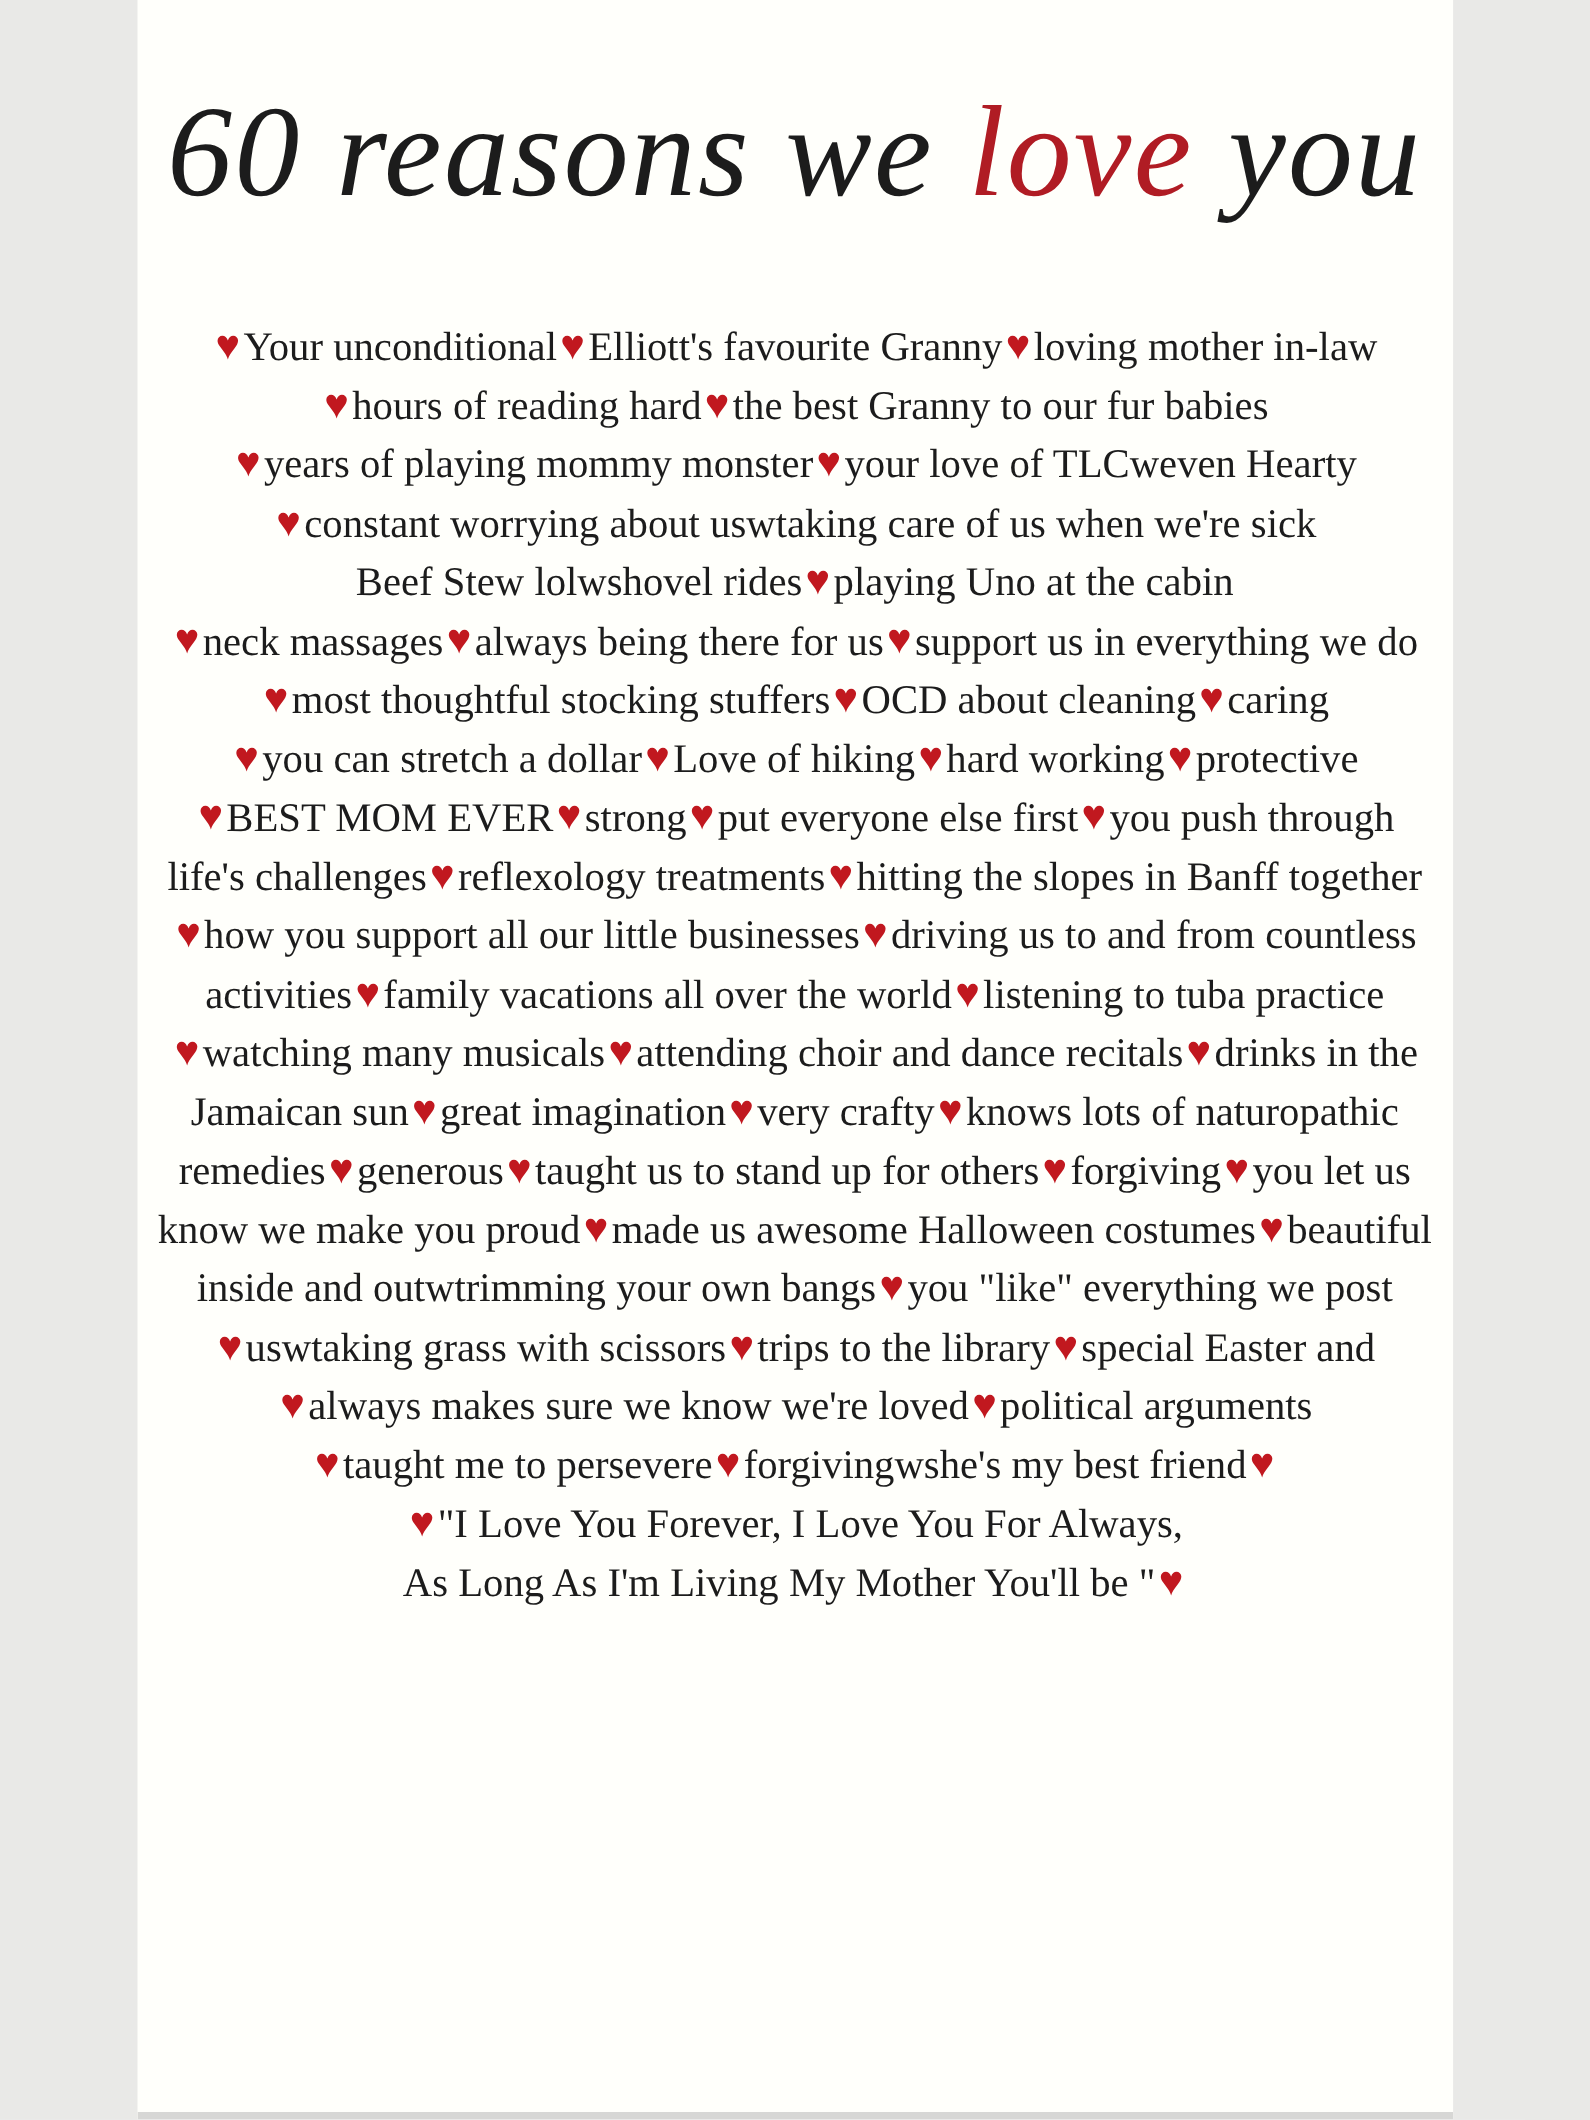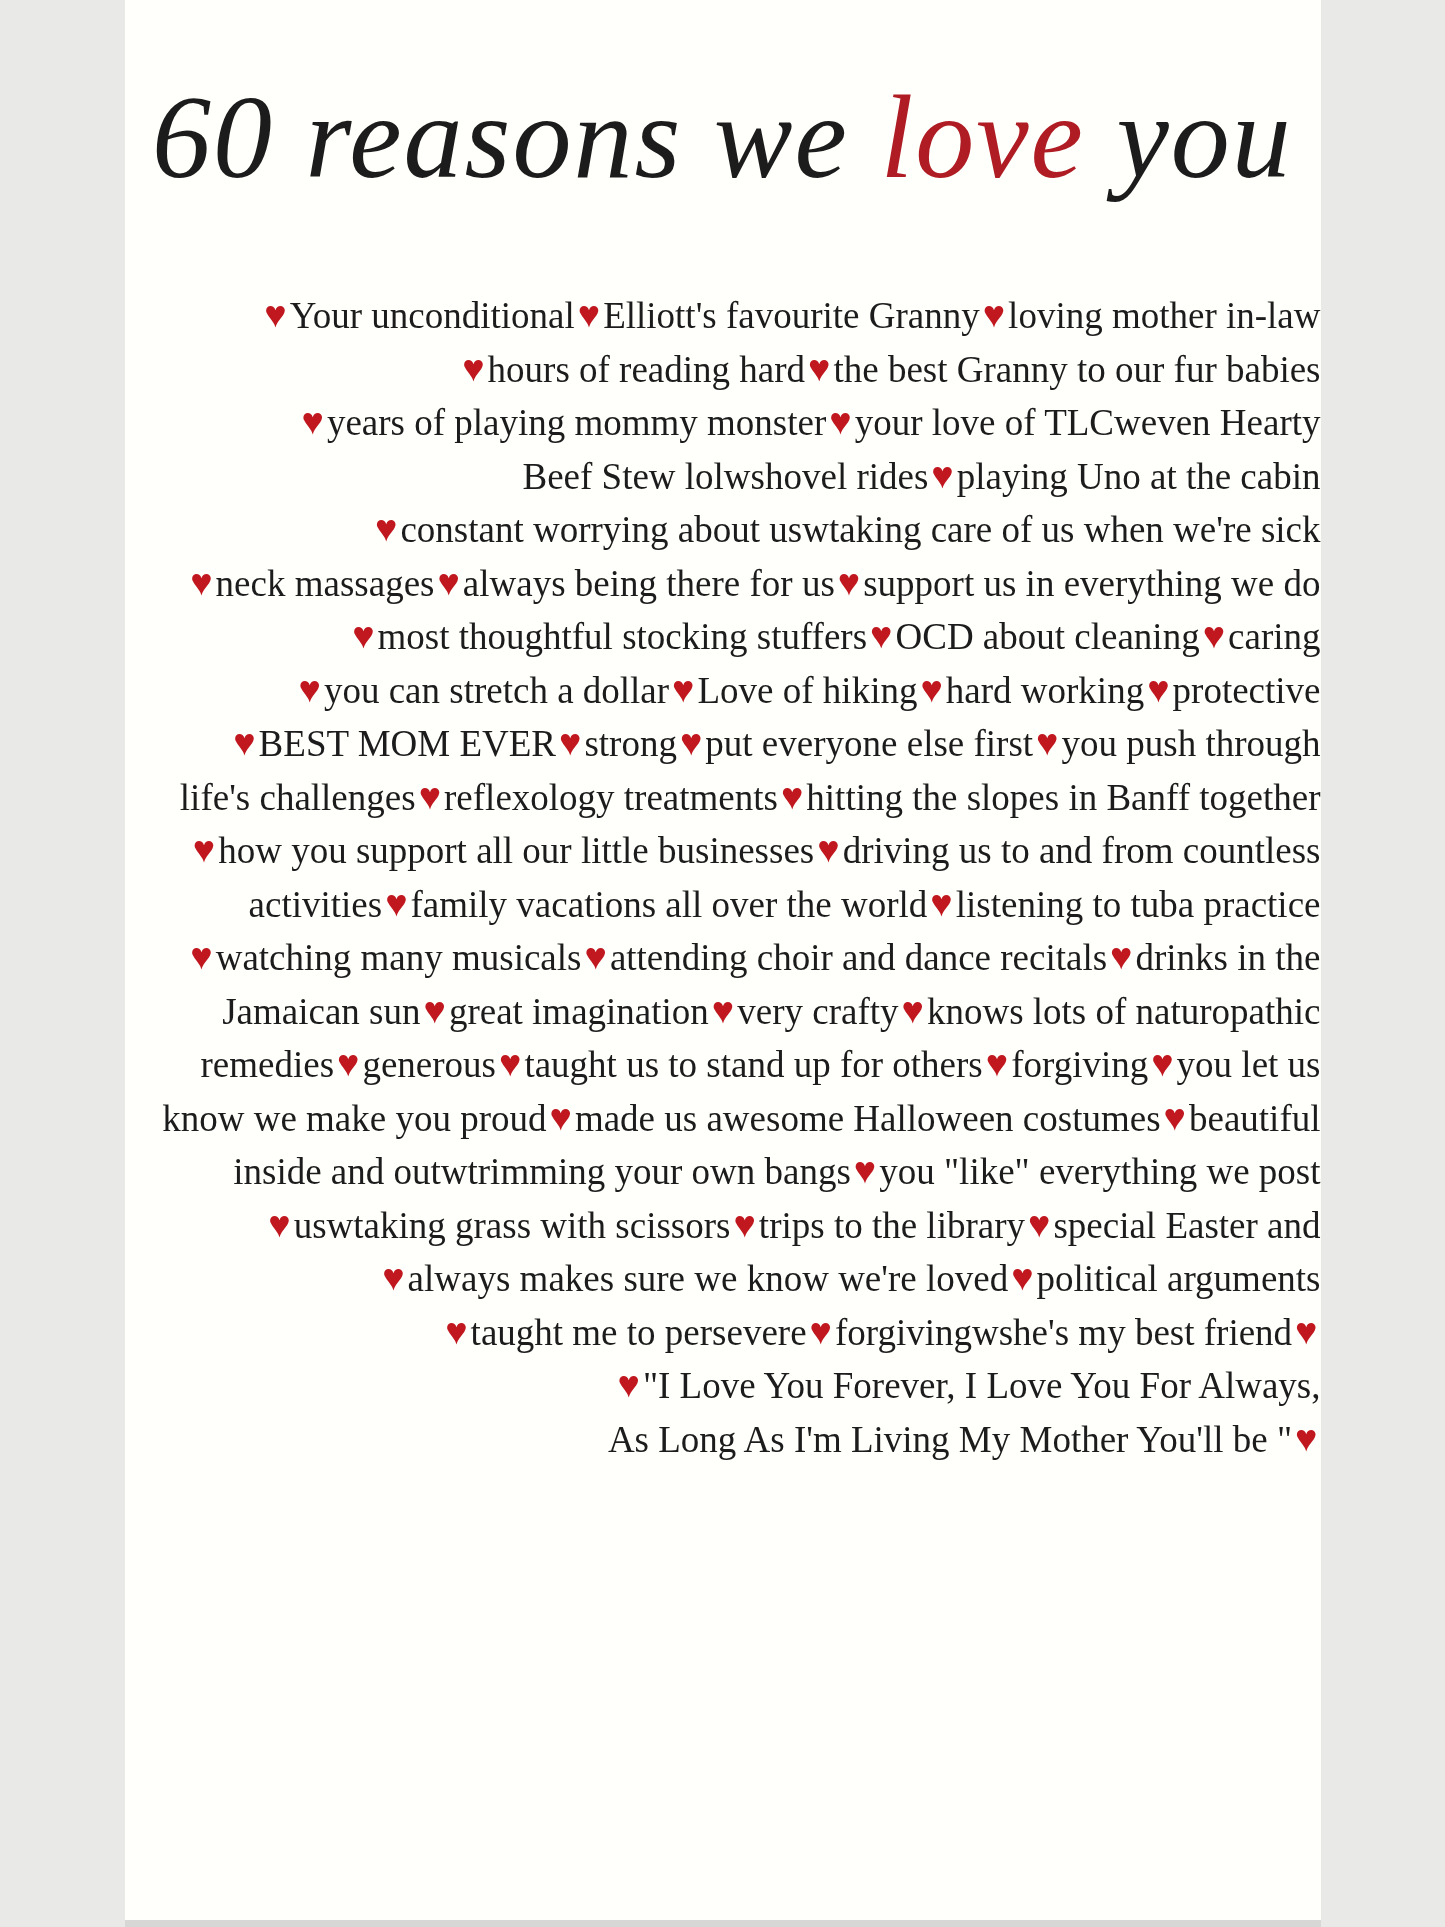--- a/index.html
+++ b/index.html
@@ -40,21 +40,20 @@
     left: 0;
     width: 100%;
     text-align: center;
     font-family: "Liberation Serif", serif;
     font-size: 37px;
     line-height: 53.5px;
     color: var(--ink, #1c1c1c);
   }
   .reason-line {
     white-space: nowrap;
-    text-align: right;
   }
   .heart {
     color: var(--heart, #c1181f);
     font-size: 1.02em;
     padding: 0 3px;
     position: relative;
     top: -1px;
   }
   .bottom-strip {
     position: absolute;
@@ -71,22 +70,22 @@
 <div class="poster" style="--bg: #fffffb; --ink: #1c1c1c; --heart: #c1181f; --accent: #b01c24;">
 
   <div class="title">
     <span>60 reasons we </span><span class="accent">love</span><span> you</span>
   </div>
 
   <div class="reasons">
       <div class="reason-line"><span class="heart">♥</span><span>Your unconditional</span><span class="heart">♥</span><span>Elliott's favourite Granny</span><span class="heart">♥</span><span>loving mother in-law</span></div>
       <div class="reason-line"><span class="heart">♥</span><span>hours of reading hard</span><span class="heart">♥</span><span>the best Granny to our fur babies</span></div>
       <div class="reason-line"><span class="heart">♥</span><span>years of playing mommy monster</span><span class="heart">♥</span><span>your love of TLCweven Hearty</span></div>
+      <div class="reason-line"><span class="heart">♥</span><span>constant worrying about uswtaking care of us when we're sick</span></div>
       <div class="reason-line"><span>Beef Stew lolwshovel rides</span><span class="heart">♥</span><span>playing Uno at the cabin</span></div>
-      <div class="reason-line"><span class="heart">♥</span><span>constant worrying about uswtaking care of us when we're sick</span></div>
       <div class="reason-line"><span class="heart">♥</span><span>neck massages</span><span class="heart">♥</span><span>always being there for us</span><span class="heart">♥</span><span>support us in everything we do</span></div>
       <div class="reason-line"><span class="heart">♥</span><span>most thoughtful stocking stuffers</span><span class="heart">♥</span><span>OCD about cleaning</span><span class="heart">♥</span><span>caring</span></div>
       <div class="reason-line"><span class="heart">♥</span><span>you can stretch a dollar</span><span class="heart">♥</span><span>Love of hiking</span><span class="heart">♥</span><span>hard working</span><span class="heart">♥</span><span>protective</span></div>
       <div class="reason-line"><span class="heart">♥</span><span>BEST MOM EVER</span><span class="heart">♥</span><span>strong</span><span class="heart">♥</span><span>put everyone else first</span><span class="heart">♥</span><span>you push through</span></div>
       <div class="reason-line"><span>life's challenges</span><span class="heart">♥</span><span>reflexology treatments</span><span class="heart">♥</span><span>hitting the slopes in Banff together</span></div>
       <div class="reason-line"><span class="heart">♥</span><span>how you support all our little businesses</span><span class="heart">♥</span><span>driving us to and from countless</span></div>
       <div class="reason-line"><span>activities</span><span class="heart">♥</span><span>family vacations all over the world</span><span class="heart">♥</span><span>listening to tuba practice</span></div>
       <div class="reason-line"><span class="heart">♥</span><span>watching many musicals</span><span class="heart">♥</span><span>attending choir and dance recitals</span><span class="heart">♥</span><span>drinks in the</span></div>
       <div class="reason-line"><span>Jamaican sun</span><span class="heart">♥</span><span>great imagination</span><span class="heart">♥</span><span>very crafty</span><span class="heart">♥</span><span>knows lots of naturopathic</span></div>
       <div class="reason-line"><span>remedies</span><span class="heart">♥</span><span>generous</span><span class="heart">♥</span><span>taught us to stand up for others</span><span class="heart">♥</span><span>forgiving</span><span class="heart">♥</span><span>you let us</span></div>

